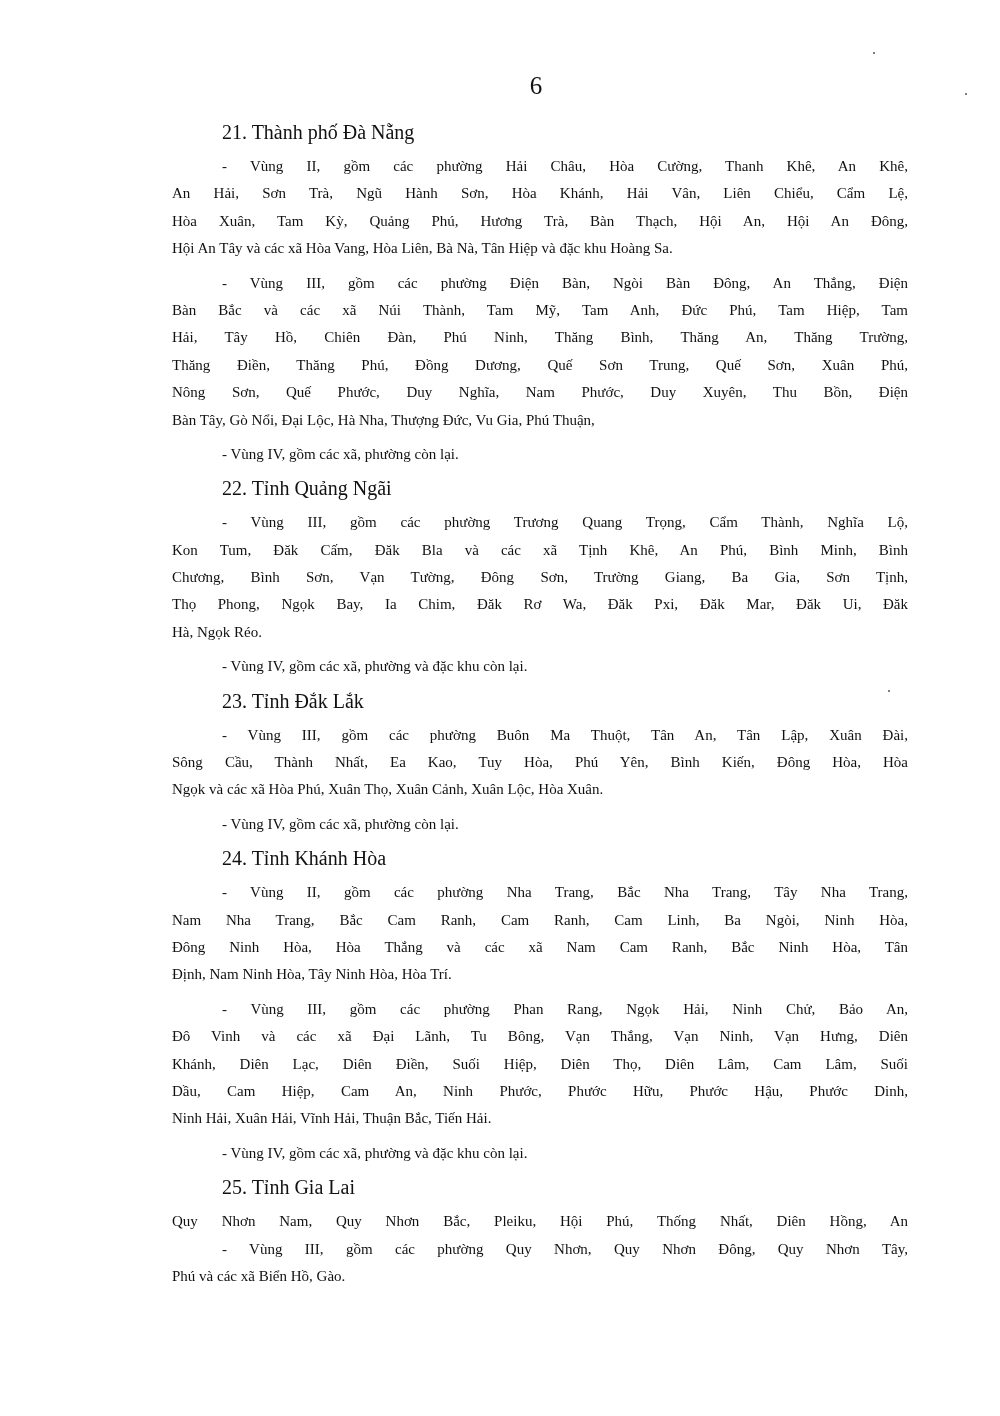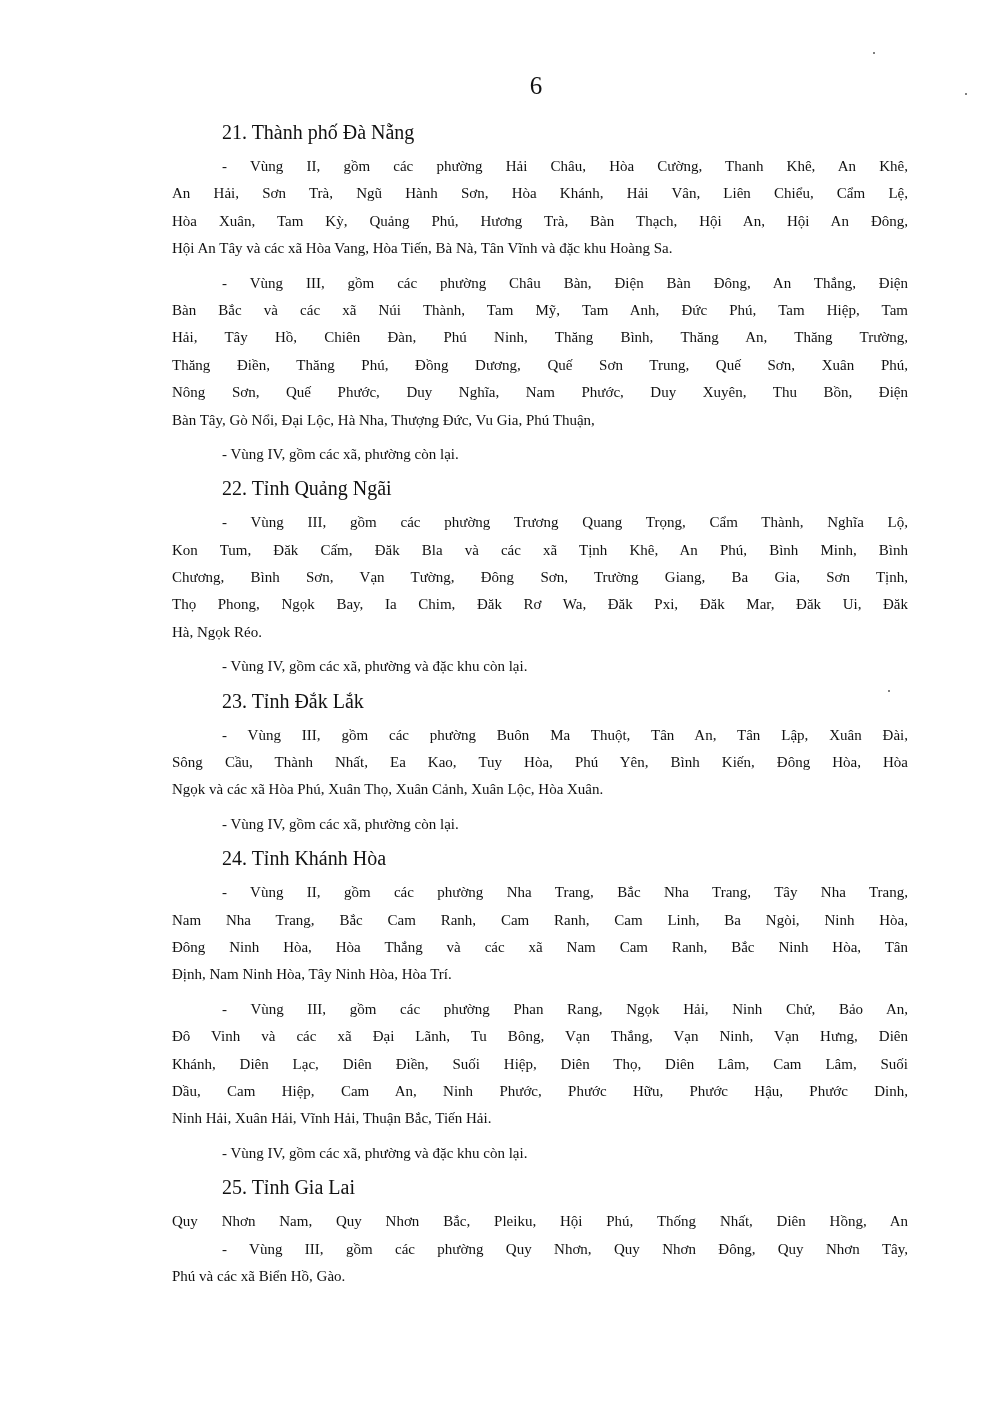--- a/index.html
+++ b/index.html
@@ -79,26 +79,26 @@
       <div class="line first">
           <span class="line-inner">- Vùng II, gồm các phường Hải Châu, Hòa Cường, Thanh Khê, An Khê,</span>
         </div>
       <div class="line">
           <span class="line-inner">An Hải, Sơn Trà, Ngũ Hành Sơn, Hòa Khánh, Hải Vân, Liên Chiểu, Cẩm Lệ,</span>
         </div>
       <div class="line">
           <span class="line-inner">Hòa Xuân, Tam Kỳ, Quảng Phú, Hương Trà, Bàn Thạch, Hội An, Hội An Đông,</span>
         </div>
       <div class="line last">
-          <span class="line-inner">Hội An Tây và các xã Hòa Vang, Hòa Tiến, Bà Nà, Tân Vĩnh và đặc khu Hoàng Sa.</span>
-        </div>
-    </div>
-    <div class="para">
-      <div class="line first">
-          <span class="line-inner">- Vùng III, gồm các phường Châu Bàn, Điện Bàn Đông, An Thắng, Điện</span>
+          <span class="line-inner">Hội An Tây và các xã Hòa Vang, Hòa Liên, Bà Nà, Tân Hiệp và đặc khu Hoàng Sa.</span>
+        </div>
+    </div>
+    <div class="para">
+      <div class="line first">
+          <span class="line-inner">- Vùng III, gồm các phường Điện Bàn, Ngòi Bàn Đông, An Thắng, Điện</span>
         </div>
       <div class="line">
           <span class="line-inner">Bàn Bắc và các xã Núi Thành, Tam Mỹ, Tam Anh, Đức Phú, Tam Hiệp, Tam</span>
         </div>
       <div class="line">
           <span class="line-inner">Hải, Tây Hồ, Chiên Đàn, Phú Ninh, Thăng Bình, Thăng An, Thăng Trường,</span>
         </div>
       <div class="line">
           <span class="line-inner">Thăng Điền, Thăng Phú, Đồng Dương, Quế Sơn Trung, Quế Sơn, Xuân Phú,</span>
         </div>

